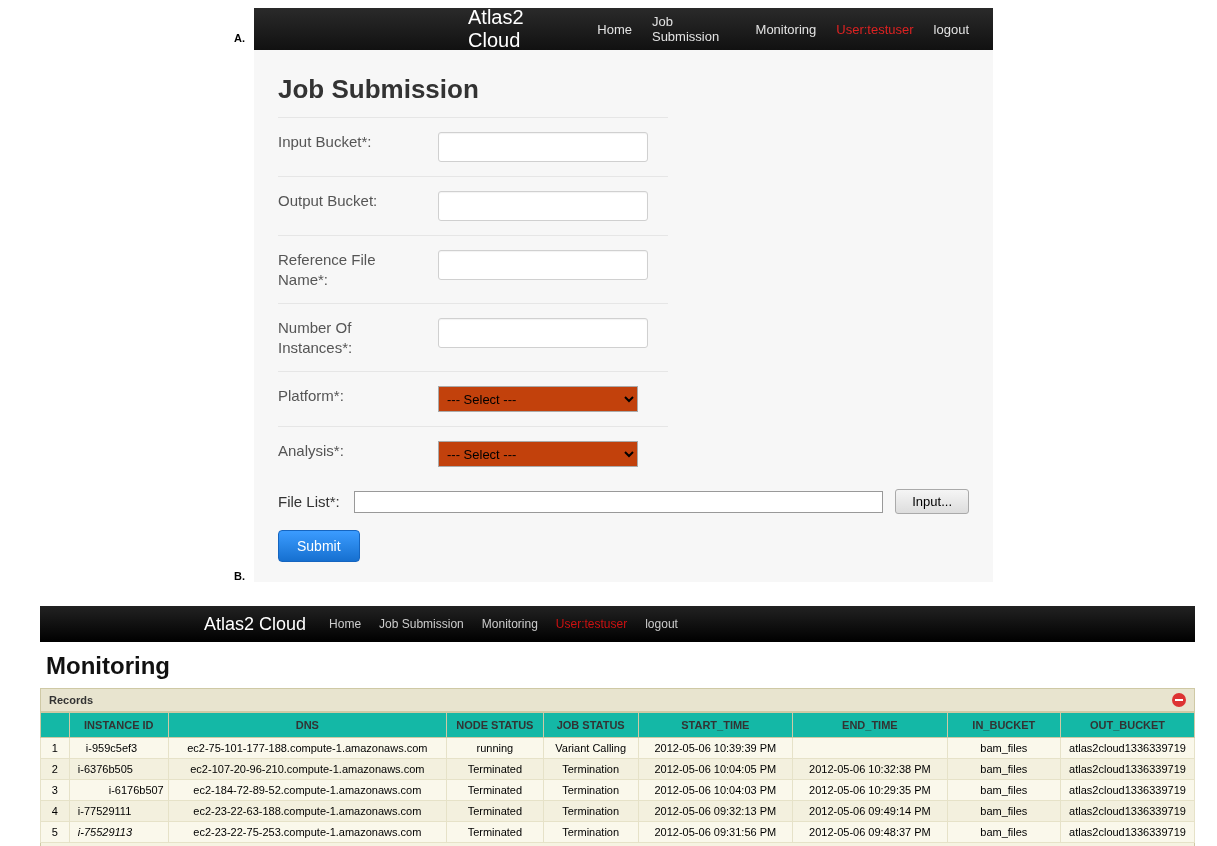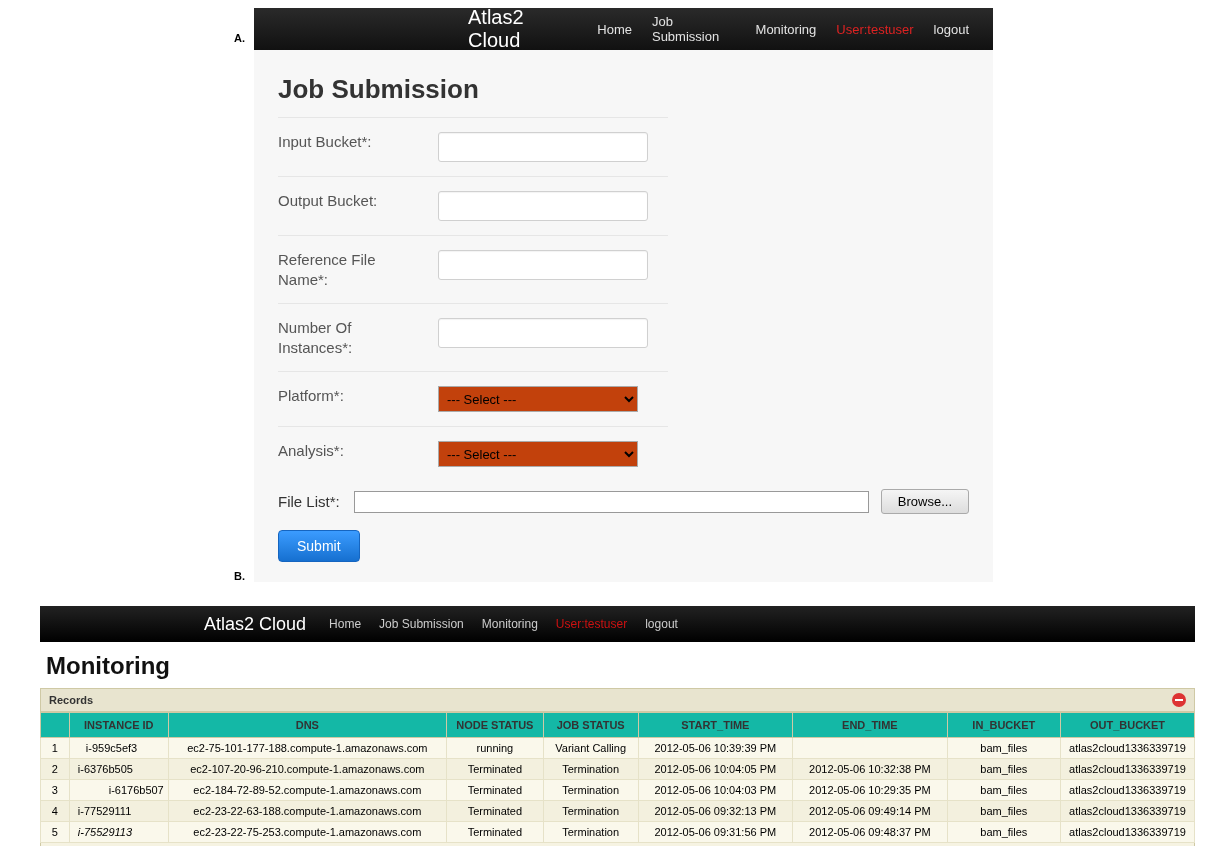--- a/index.html
+++ b/index.html
@@ -99,21 +99,21 @@
     <div class="form-row">
       <div class="form-label">Analysis*:</div>
       <select class="form-select">
         <option>--- Select ---</option>
       </select>
     </div>
 
     <div class="file-row">
       <span class="file-label">File List*:</span>
       <input class="file-text" type="text" style="">
-      <button class="browse-btn">Browse...</button>
+      <button class="browse-btn">Input...</button>
     </div>
 
     <button class="submit-btn">Submit</button>
   </div>
 </div>
 
 <div class="panel-label" style="margin-left:226px; margin-top:-18px;">B.</div>
 
 <div class="panel-b">
   <div class="navbar-b">

